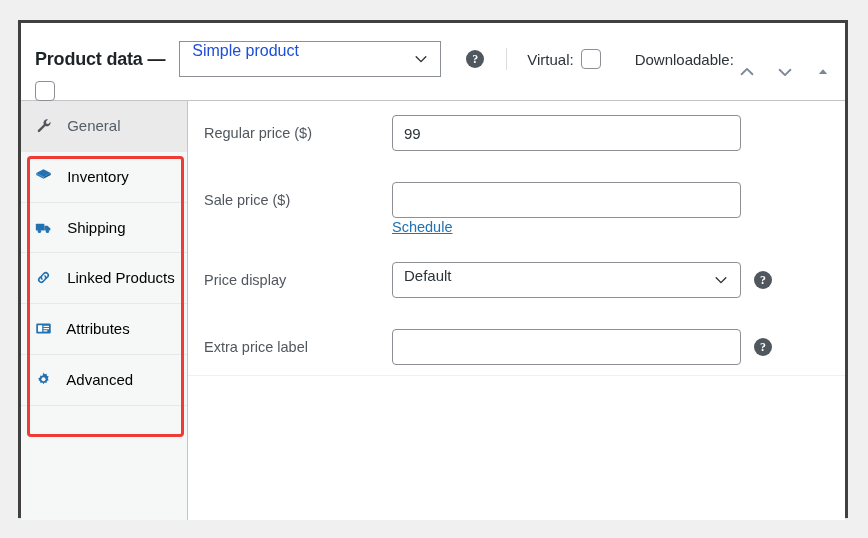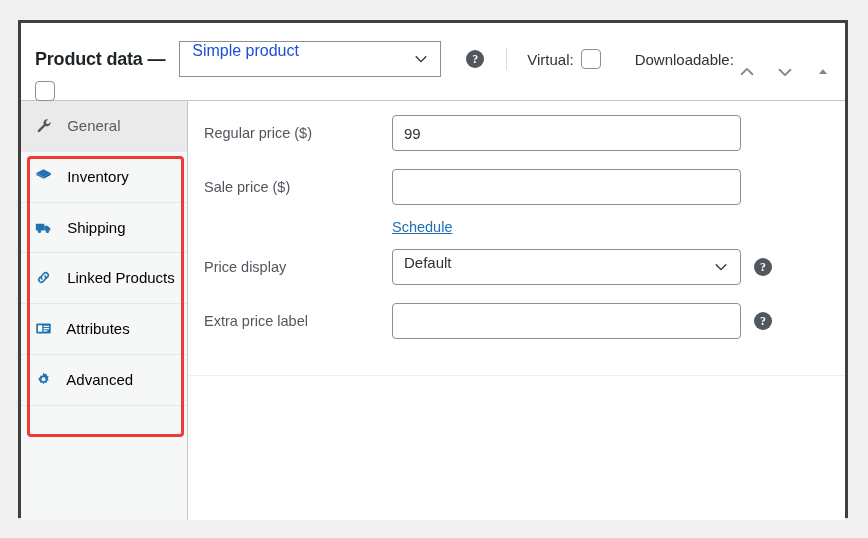--- a/index.html
+++ b/index.html
@@ -202,21 +202,21 @@
   .fields-col {
     flex: 1;
     background: #fff;
     position: relative;
     padding-top: 14px;
   }
   .field-row {
     display: flex;
     align-items: center;
     padding: 0 0 0 16px;
-    margin-bottom: 18px;
+    margin-bottom: 31px;
     position: relative;
   }
   .field-label {
     width: 188px;
     font-size: 14.5px;
     color: #50575e;
     flex: none;
   }
   .text-input {
     width: 349px;

